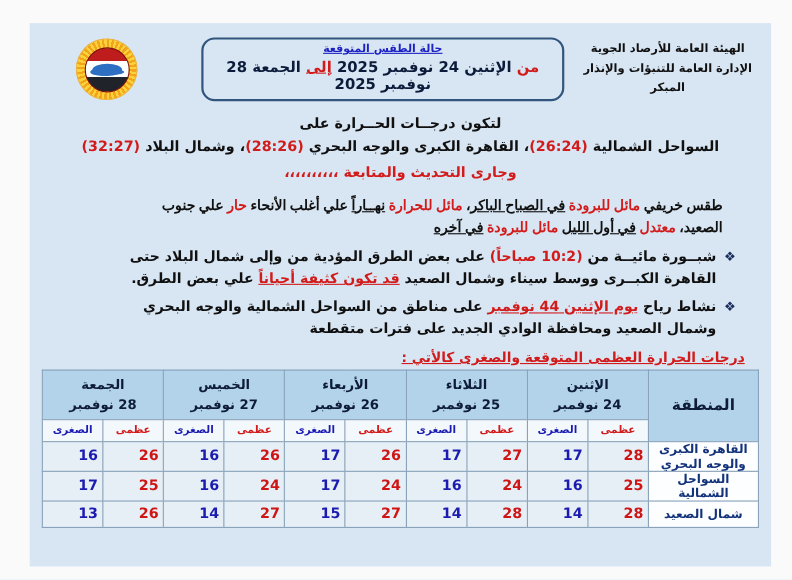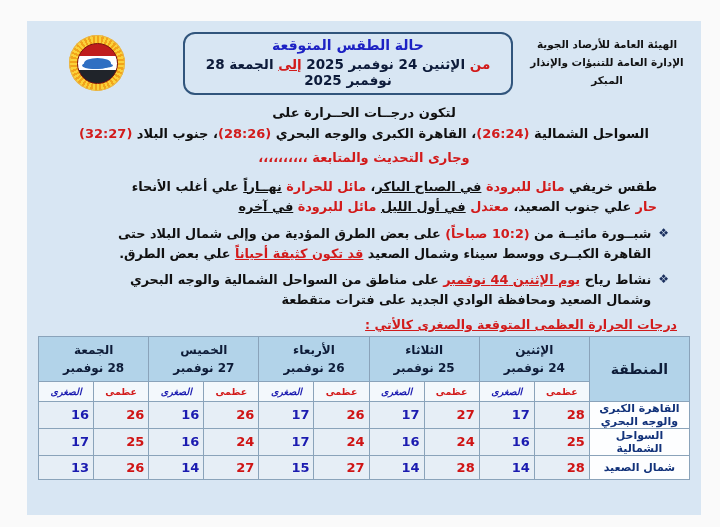--- a/index.html
+++ b/index.html
@@ -25,21 +25,21 @@
     padding:6px 10px 4px 10px;
   }
   
   .hdr{display:flex;align-items:center;height:72px;}
   .org{width:168px;text-align:center;font-size:10.5px;font-weight:bold;color:#111;line-height:1.7;}
   .title-box{
     width:330px;margin:0 10px 0 auto;
     border:2.5px solid #31557c;border-radius:12px;
     padding:3px 10px 5px 10px;text-align:center;background:var(--panel);
   }
-  .title-box .t1{color:var(--blue);font-weight:bold;font-size:14px;}
+  .title-box .t1{color:var(--blue);font-weight:bold;font-size:10px;text-decoration:underline;}
   .title-box .t2{font-weight:bold;font-size:13.5px;color:#0d1b3a;margin-top:3px;}
   .logo-wrap{width:120px;display:flex;justify-content:center;}
   .logo{
     width:56px;height:56px;border-radius:50%;
     background:repeating-conic-gradient(#f2a41a 0deg 5deg,#fbd23a 5deg 10deg);
     display:flex;align-items:center;justify-content:center;
     box-shadow:0 0 0 1px #e8b64a inset;
   }
   .logo-inner{
     width:41px;height:41px;border-radius:50%;overflow:hidden;position:relative;
@@ -52,21 +52,21 @@
     box-shadow:-4px 2px 0 -2px #2f6fc2,5px 2px 0 -3px #2f6fc2;
   }
   
   .line{text-align:center;font-weight:bold;}
   .headline{color:var(--blue);font-size:15px;margin-top:4px;letter-spacing:0;}
   .subline{color:#101010;font-size:13px;margin-top:6px;}
   .temps{color:#101010;font-size:13px;margin-top:6px;}
   .rain{color:var(--red);font-size:13px;margin-top:7px;line-height:1.5;}
   .autumn{
     font-size:12.8px;font-weight:bold;color:#101010;text-align:right;
-    padding:0 34px 0 70px;margin-top:9px;line-height:1.6;
+    padding:0 34px 0 70px;margin-top:9px;line-height:1.6;font-family:Liberation Serif, serif;
   }
   .bullets{margin-top:7px;}
   .bullet{
     display:flex;font-size:12.8px;font-weight:bold;color:#101010;
     padding:0 22px 0 60px;margin-top:6px;line-height:1.55;
   }
   .bullet .marker{color:#1a2f5e;margin-left:7px;font-size:12px;flex:0 0 auto;}
   .seg-red{color:var(--red);}
   .seg-u{text-decoration:underline;}
   .tbl-title{
@@ -76,21 +76,21 @@
   
   table{
     width:652px;margin:4px auto 0 auto;border-collapse:collapse;
     font-weight:bold;
   }
   th,td{border:1px solid var(--table-border);text-align:center;padding:4px;}
   th.region-hd{background:var(--day-header);font-size:14px;color:#0e1c38;width:100px;}
   th.day-hd{background:var(--day-header);font-size:12px;color:#0e1c38;height:40px;line-height:1.5;}
   th.sub-hd{background:#f3f8fc;font-size:9.5px;height:17px;width:55px;}
   th.sub-hd.max{color:var(--red);}
-  th.sub-hd.min{color:#1b1bb0;font-style:italic;}
+  th.sub-hd.min{color:#1b1bb0;}
   td.val{background:var(--cell);font-size:13px;height:22px;text-align:right;}
   td.val.max{color:#cf1414;}
   td.val.min{color:#1b1bb0;}
   th.region{background:#fdfeff;font-size:11px;color:#12327a;padding:0 4px;}
 </style>
 </head>
 <body>
 
 <div class="panel">
 
@@ -106,21 +106,21 @@
     <div class="logo-wrap">
       <div class="logo">
         <div class="logo-inner">
           <div class="logo-cloud"></div>
         </div>
       </div>
     </div>
   </div>
 
   <div class="line subline">لتكون درجــات الحــرارة على</div>
-  <div class="line temps"><span>السواحل الشمالية </span><span class="seg-red">(26:24)</span><span>، القاهرة الكبرى والوجه البحري </span><span class="seg-red">(28:26)</span><span>، جنوب البلاد </span><span class="seg-red">(32:27)</span></div>
+  <div class="line temps"><span>السواحل الشمالية </span><span class="seg-red">(26:24)</span><span>، القاهرة الكبرى والوجه البحري </span><span class="seg-red">(28:26)</span><span>، وشمال البلاد </span><span class="seg-red">(32:27)</span></div>
   <div class="line rain">
     <div>وجارى التحديث والمتابعة ،،،،،،،،،،</div>
   </div>
   <div class="autumn"><span>طقس خريفي </span><span class="seg-red">مائل للبرودة</span><span> </span><span class="seg-u">في الصباح الباكر</span><span>، </span><span class="seg-red">مائل للحرارة</span><span> </span><span class="seg-u">نهــاراً</span><span> علي أغلب الأنحاء </span><span class="seg-red">حار</span><span> علي جنوب الصعيد، </span><span class="seg-red">معتدل</span><span> </span><span class="seg-u">في أول الليل</span><span> </span><span class="seg-red">مائل للبرودة</span><span> </span><span class="seg-u">في آخره</span></div>
 
   <div class="bullets">
     <div class="bullet">
       <span class="marker">❖</span>
       <span><span>شبــورة مائيــة من </span><span class="seg-red">(10:2 صباحاً)</span><span> على بعض الطرق المؤدية من وإلى شمال البلاد حتى القاهرة الكبــرى ووسط سيناء وشمال الصعيد </span><span class="seg-red seg-u">قد تكون كثيفة أحياناً</span><span> علي بعض الطرق.</span></span>
     </div>

